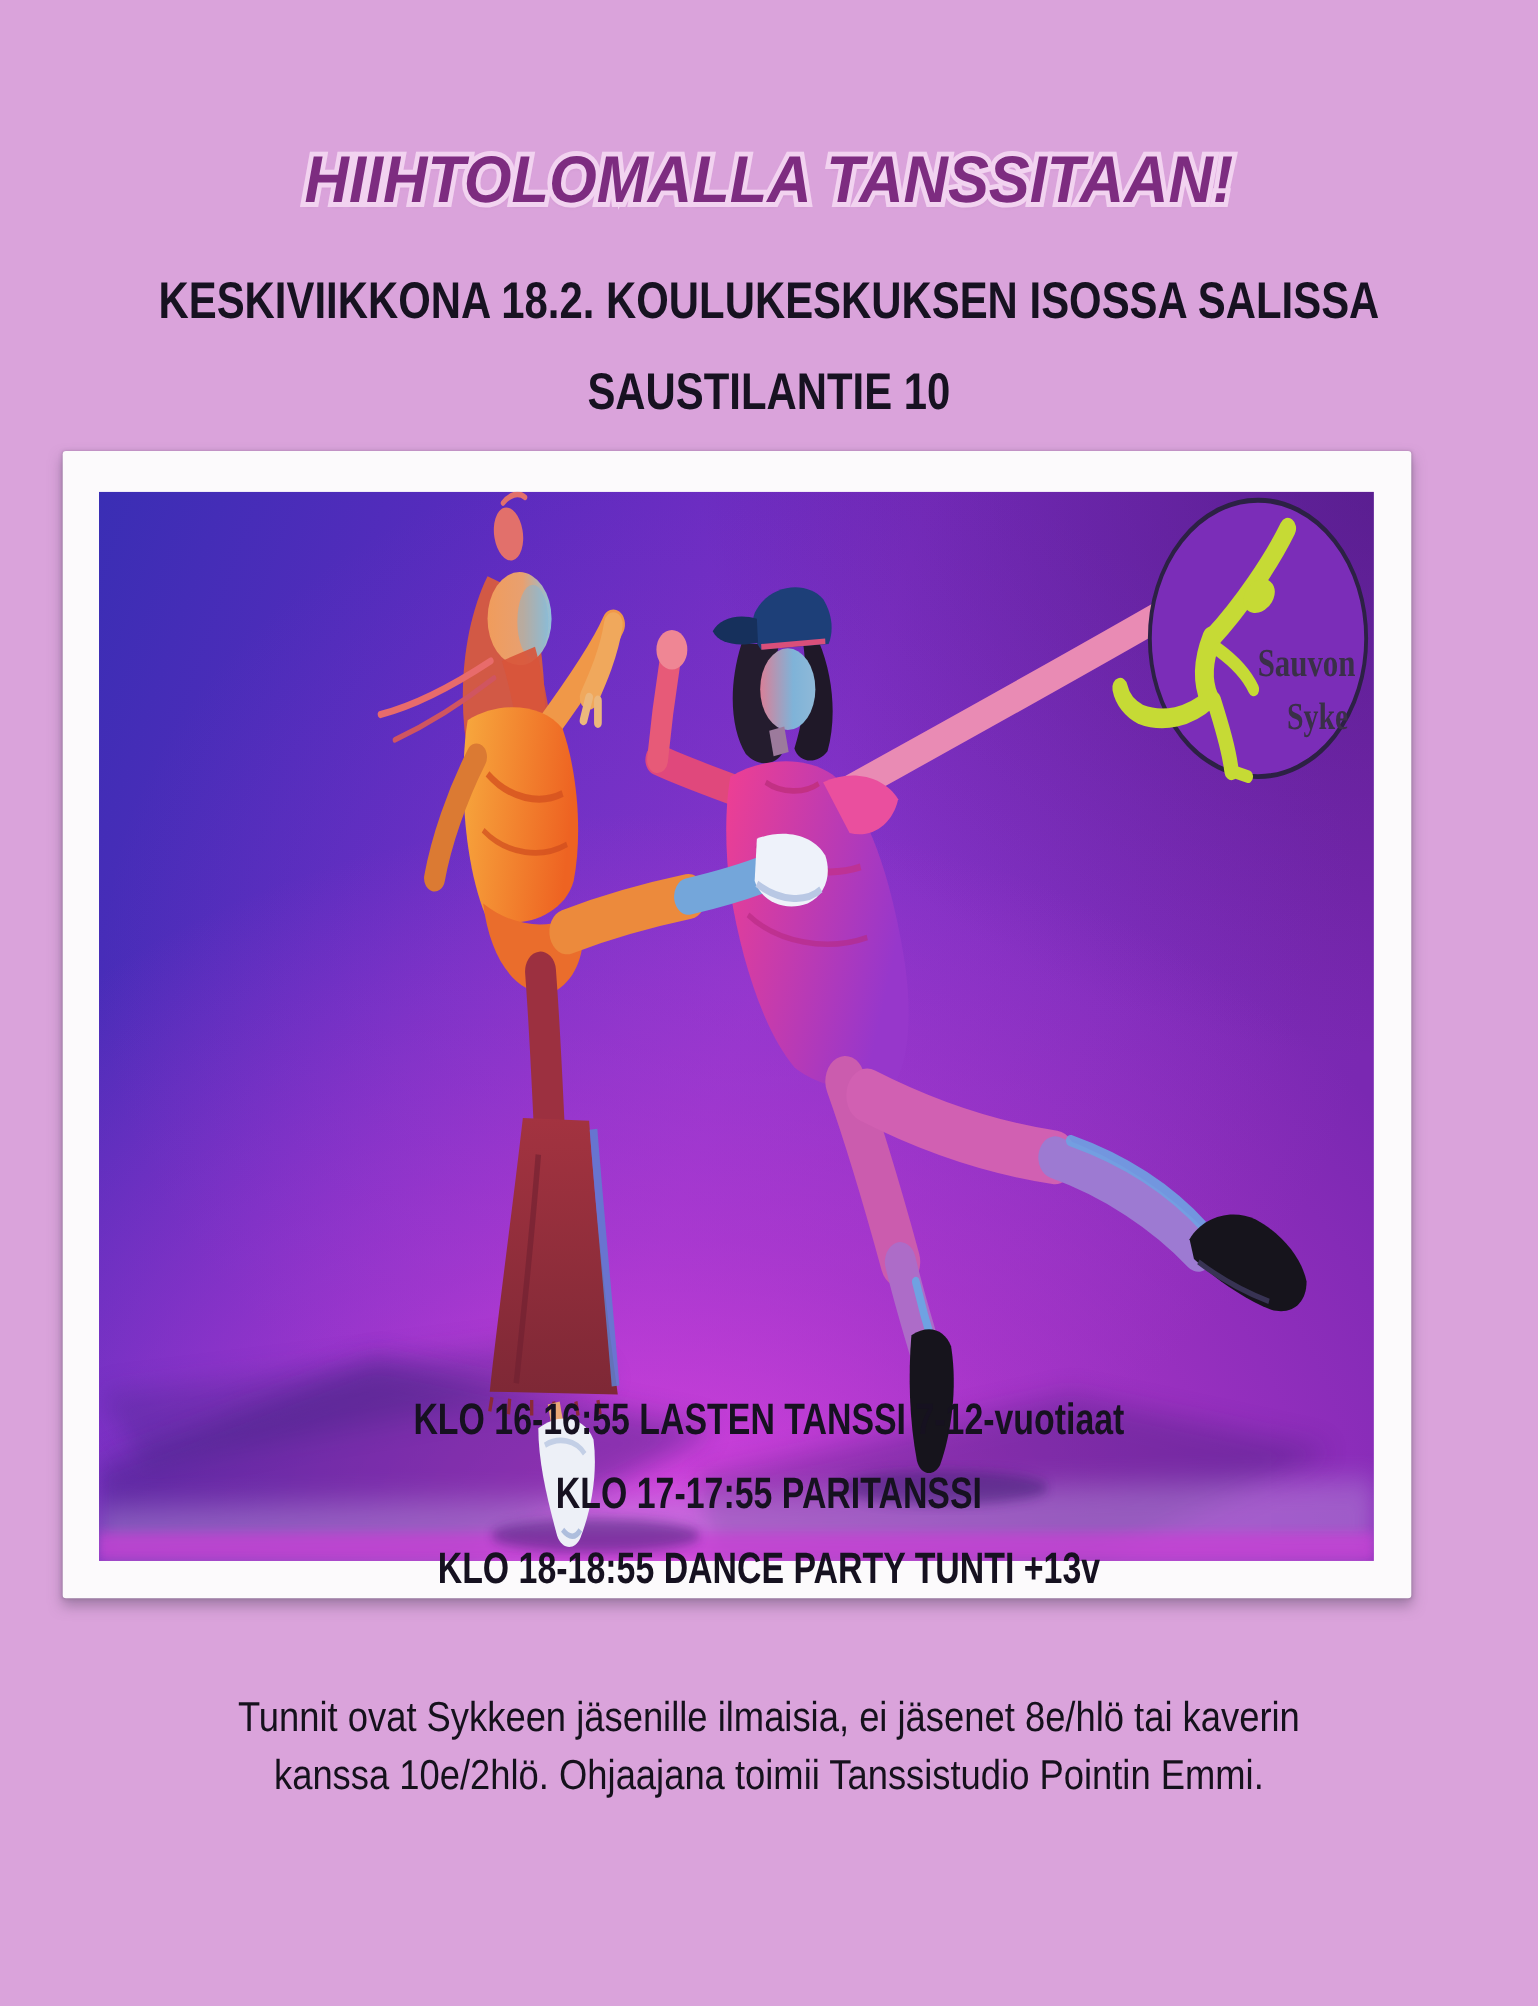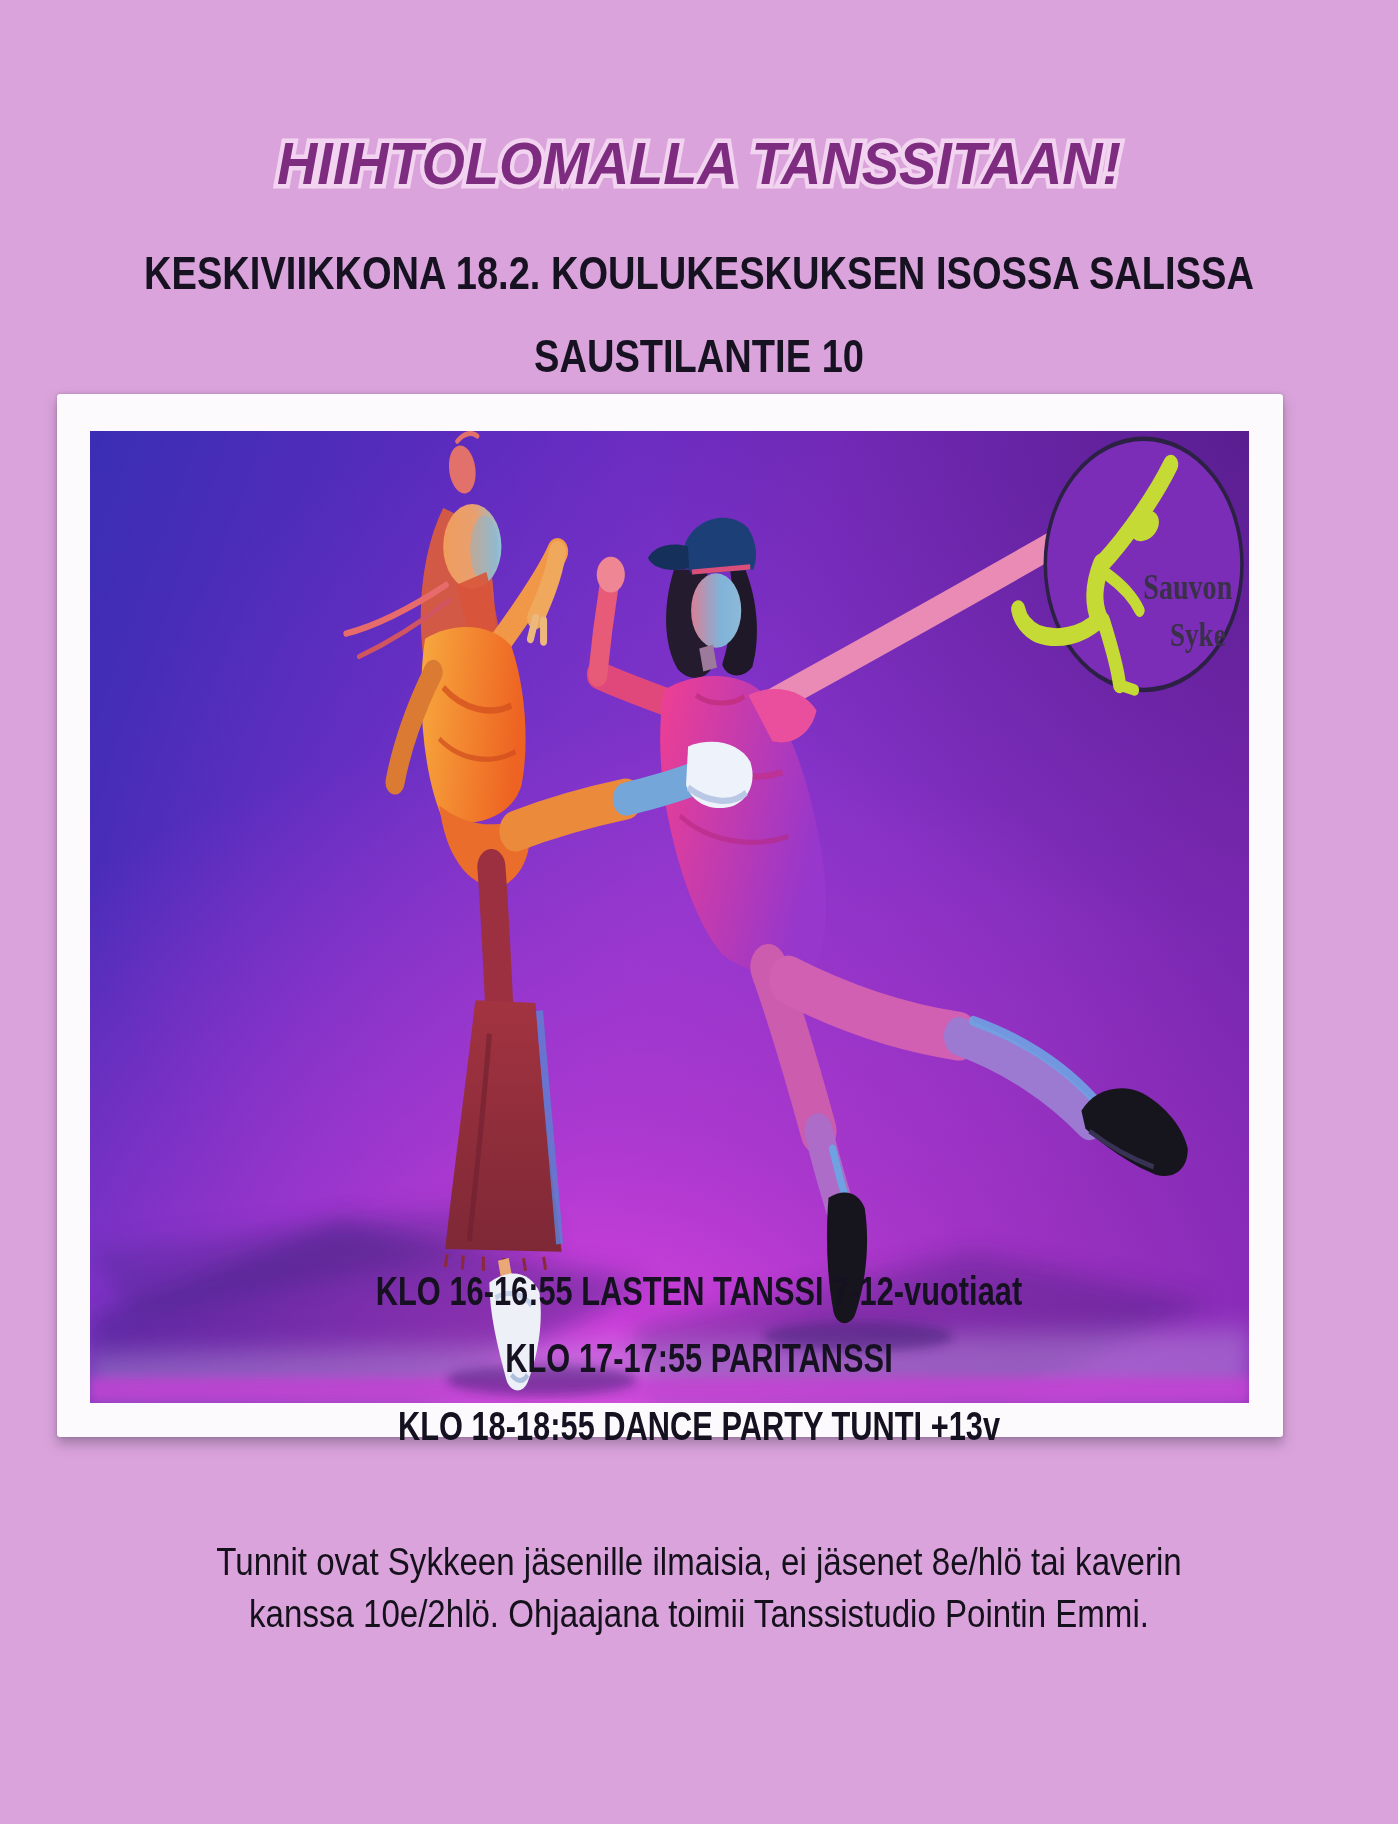--- a/index.html
+++ b/index.html
@@ -28,21 +28,21 @@
   
   .sub{
     font-size:47px;font-weight:700;line-height:47px;color:#171221;
     transform:scaleX(.81);transform-origin:50% 50%;
   }
   .sub1{top:249px;}
   .sub2{top:332px;}
 
   
   .frame{
-    position:absolute;left:57px;top:394px;width:1226px;height:1043px;
+    position:absolute;left:57px;top:410px;width:1226px;height:1043px;
     background:#fcfafc;box-sizing:border-box;padding:37px 34px 34px 33px;
     border-radius:3px;
     box-shadow:0 0 3px rgba(120,100,130,.5), 0 7px 12px rgba(105,85,115,.5);
   }
   .photo{width:100%;height:100%;display:block;}
 
   
   .sched{
     font-size:40px;font-weight:700;line-height:40px;color:#161120;
     transform:scaleX(.77);transform-origin:50% 50%;

